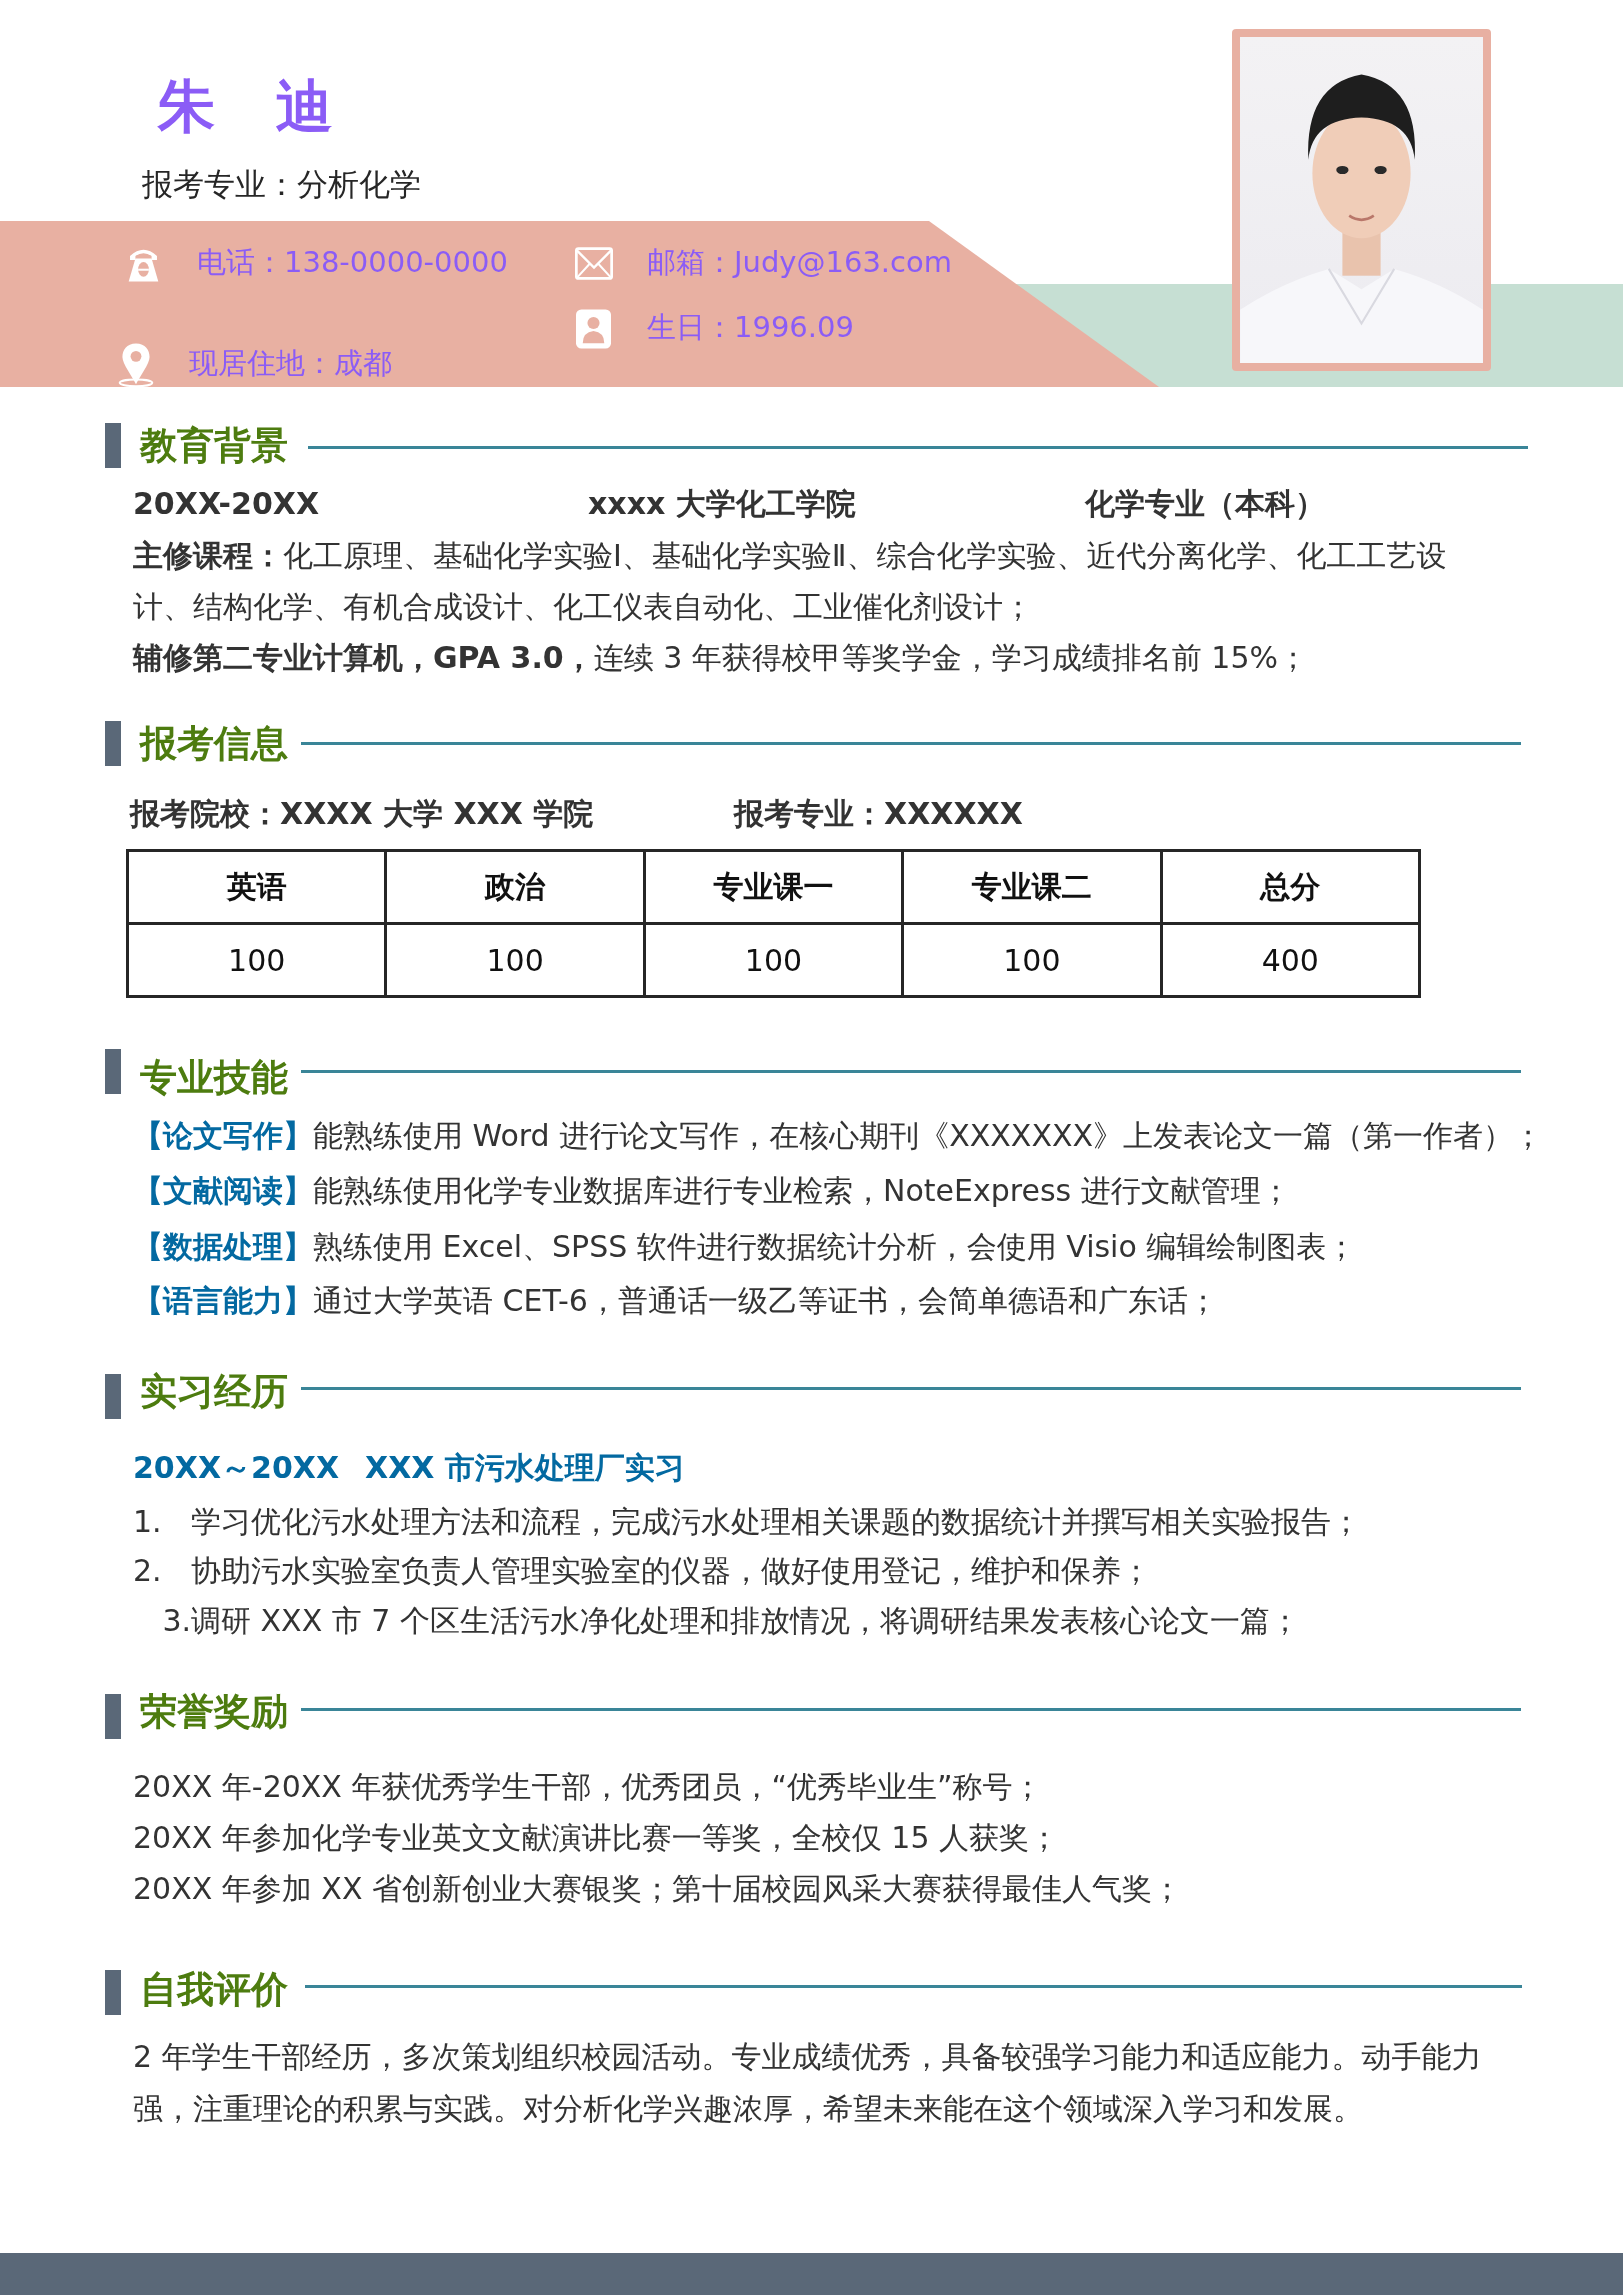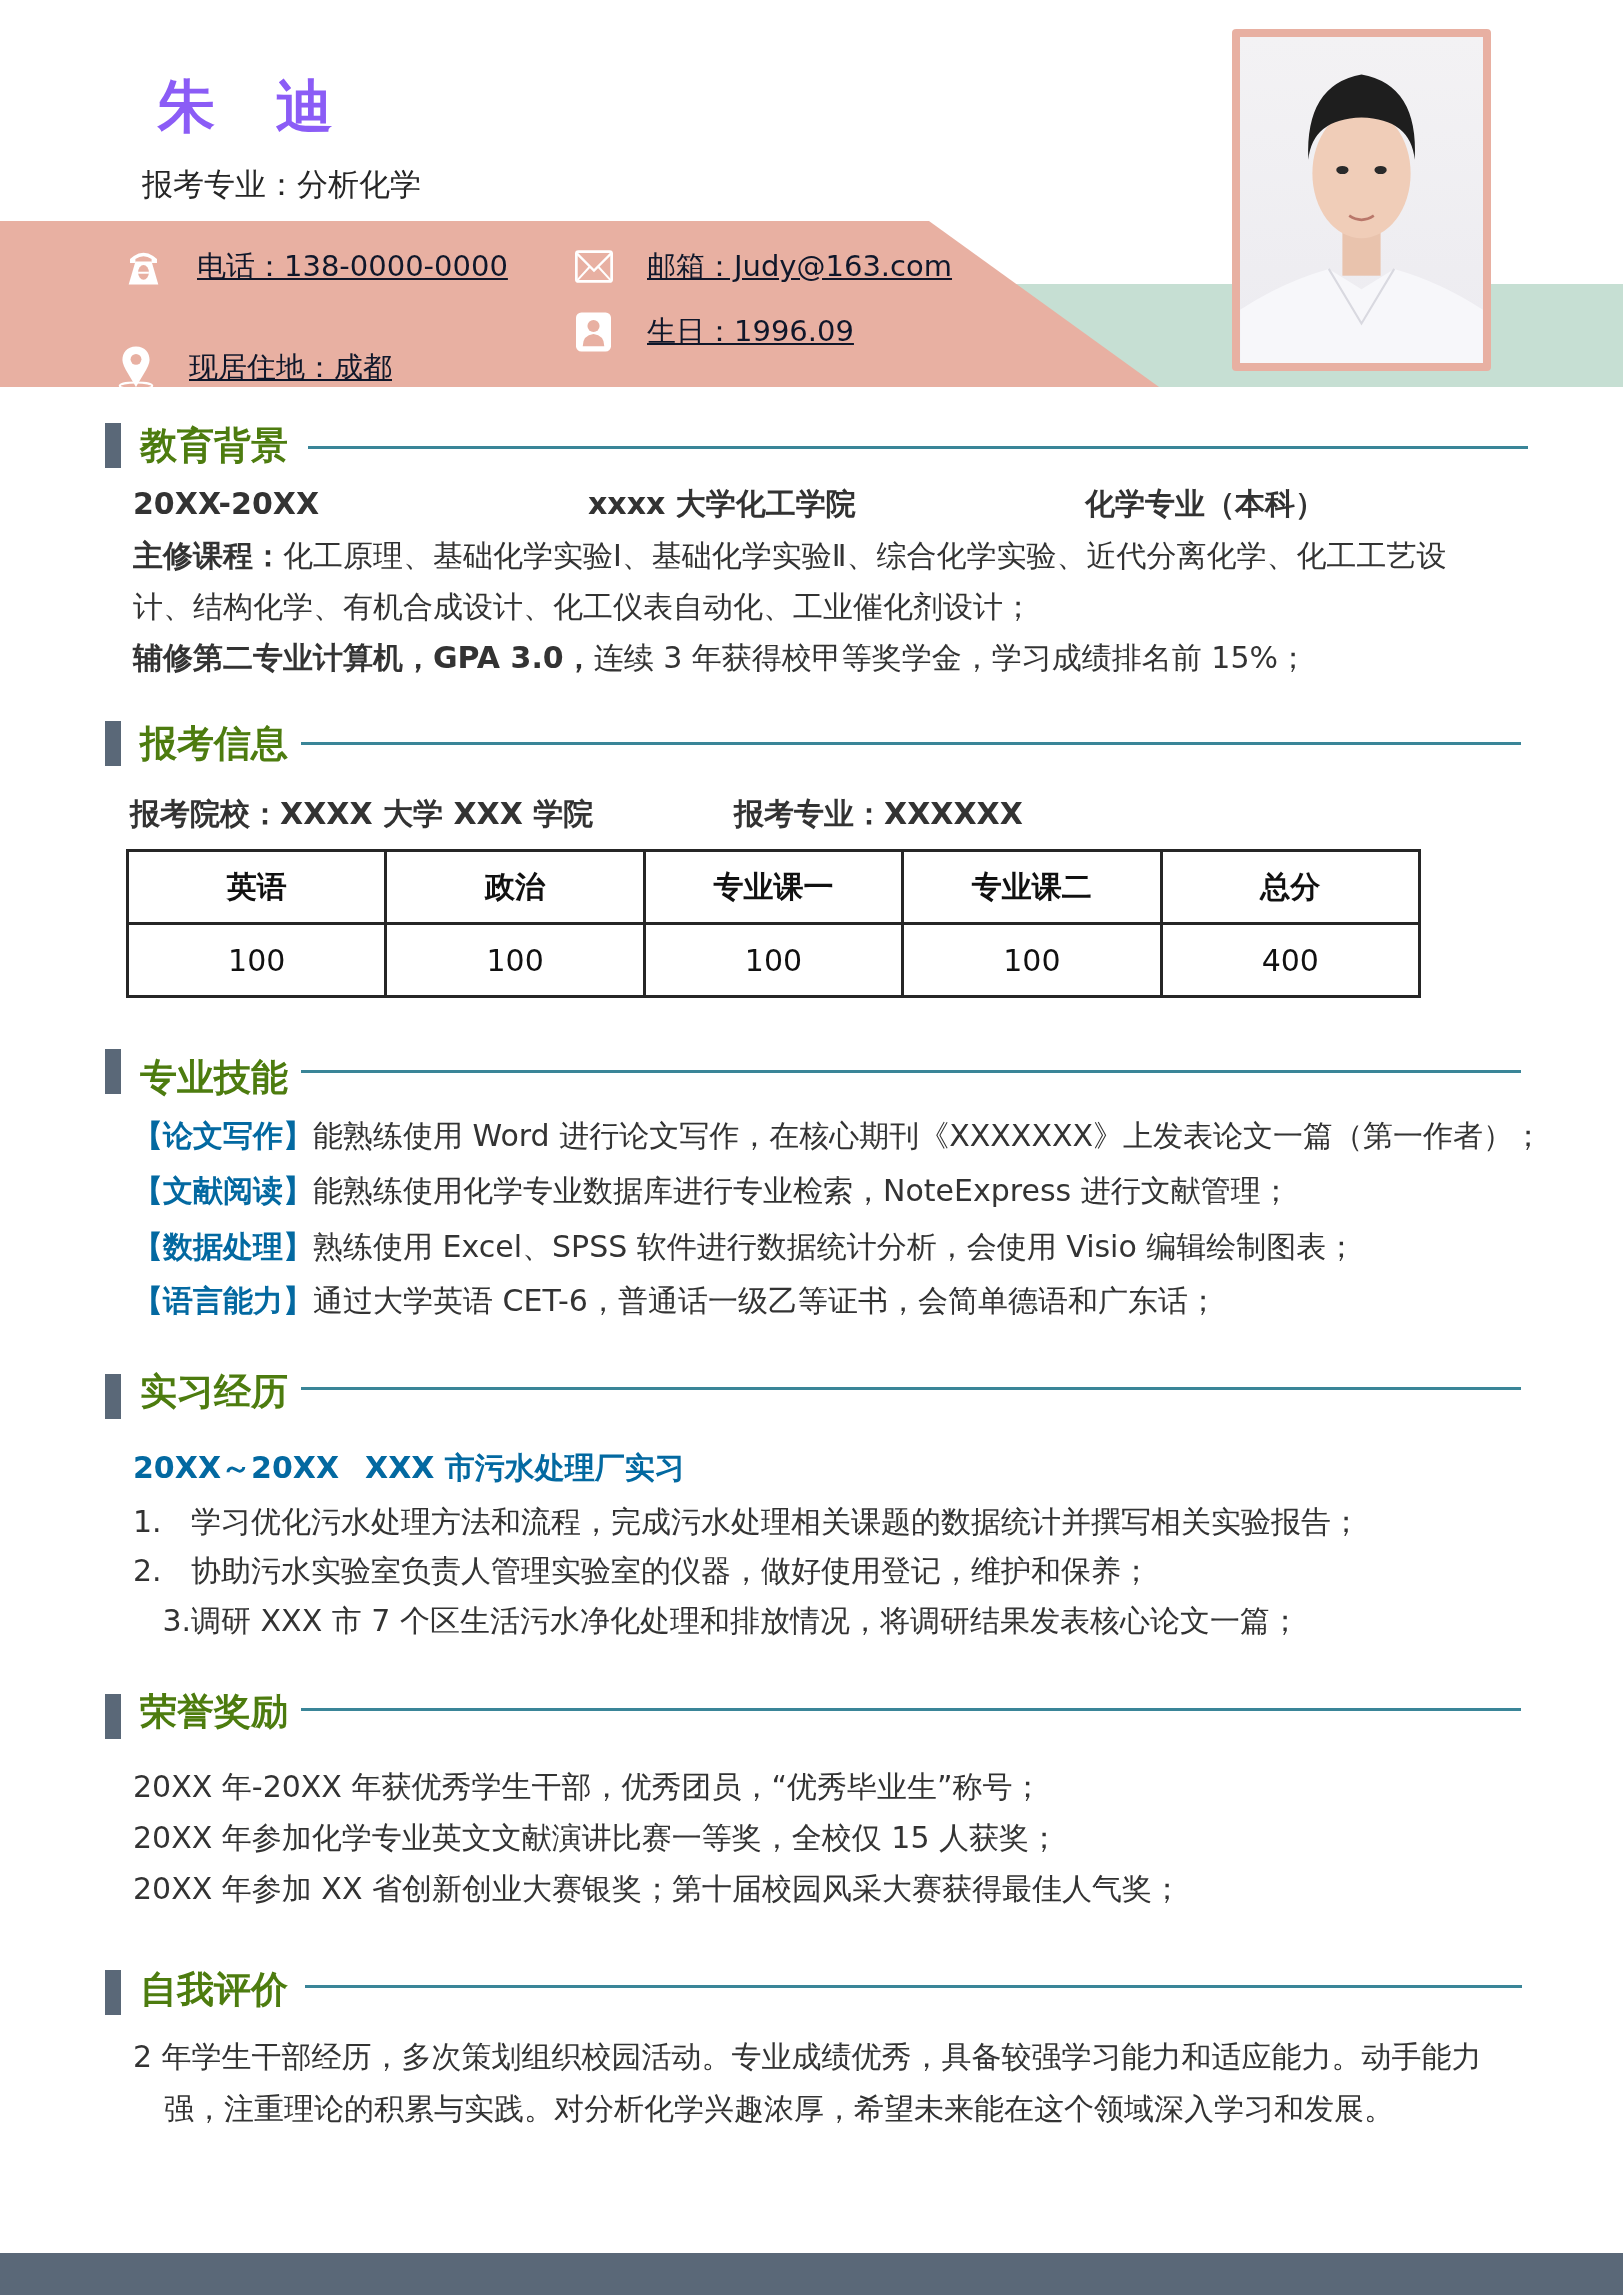--- a/index.html
+++ b/index.html
@@ -5,21 +5,21 @@
   html, body { margin:0; padding:0; }
   body { width:1623px; height:2295px; position:relative; background:#ffffff; overflow:hidden;
          font-family:"DejaVu Sans","Liberation Sans",sans-serif; color:#333333; }
   .abs { position:absolute; }
   .name { left:142px; top:68px; font-family:"DejaVu Serif","Liberation Serif",serif; font-weight:bold;
           font-size:57px; line-height:75px; color:#8b5cf6; letter-spacing:20.5px;margin-left:16px; }
   .target { left:142px; top:162px; font-size:31px; line-height:44px; color:#262626; }
   .band-pink { left:0; top:221px; width:1159px; height:166px; background:#e8b0a2;
                clip-path:polygon(0 0, 929px 0, 1159px 166px, 0 166px); }
   .band-green { left:0; top:284px; width:1623px; height:103px; background:#c6dfd3; }
-  .contact { height:44px; display:flex; align-items:flex-end; color:#0f172a; font-size:29px;text-decoration:underline; }
+  .contact { height:44px; display:flex; align-items:flex-start; color:#8b5cf6; font-size:29px; }
   .contact .ico { width:41px; height:41px; display:flex; align-items:center; justify-content:center; margin-right:33px; }
   .photo-frame { left:1232px; top:29px; width:259px; height:342px; background:#e8b0a2; border-radius:4.1px; }
   .photo { left:1240px; top:37px; width:243px; height:326px; background:linear-gradient(#f3f2f4,#ecebf0); overflow:hidden; }
   .sec-bar { width:16.4px; height:45px; background:#5a6878; }
   .sec-title { font-size:37px; font-weight:bold; color:#4d7c0f; line-height:45px; }
   .sec-line { height:2.7px; background:#3a8598; }
   .txt { font-size:30px; line-height:41px; color:#333333; white-space:nowrap; }
   .b { font-weight:bold; }
   .dark { color:#0369a1; }
   table.scores { position:absolute; left:126px; top:849px; width:1295px; border-collapse:collapse; }
@@ -173,16 +173,16 @@
 
 <div class="abs txt" style="left:133px; top:1766px;">20XX 年-20XX 年获优秀学生干部，优秀团员，“优秀毕业生”称号；</div>
 <div class="abs txt" style="left:133px; top:1817px;">20XX 年参加化学专业英文文献演讲比赛一等奖，全校仅 15 人获奖；</div>
 <div class="abs txt" style="left:133px; top:1868px;">20XX 年参加 XX 省创新创业大赛银奖；第十届校园风采大赛获得最佳人气奖；</div>
 
 <div class="abs sec-bar" style="left:105px; top:1970px;"></div>
 <div class="abs sec-title" style="left:140px; top:1967px;">自我评价</div>
 <div class="abs sec-line" style="left:305px; top:1985px; width:1217px;"></div>
 
 <div class="abs txt" style="left:133px; top:2036px;">2 年学生干部经历，多次策划组织校园活动。专业成绩优秀，具备较强学习能力和适应能力。动手能力</div>
-<div class="abs txt" style="left:133px; top:2088px;margin-left:31px;">强，注重理论的积累与实践。对分析化学兴趣浓厚，希望未来能在这个领域深入学习和发展。</div>
+<div class="abs txt" style="left:133px; top:2088px;">强，注重理论的积累与实践。对分析化学兴趣浓厚，希望未来能在这个领域深入学习和发展。</div>
 
 <div class="abs footer"></div>
 
 
 </body></html>

